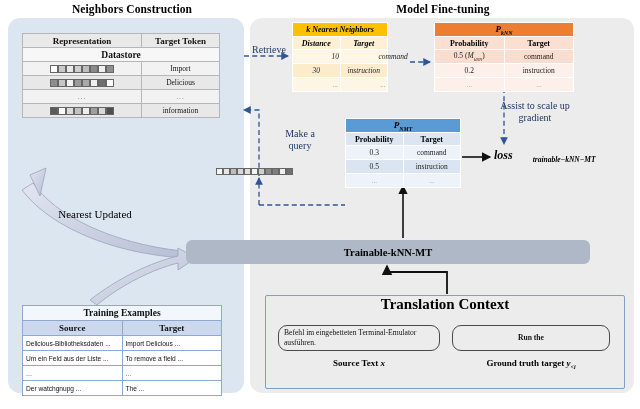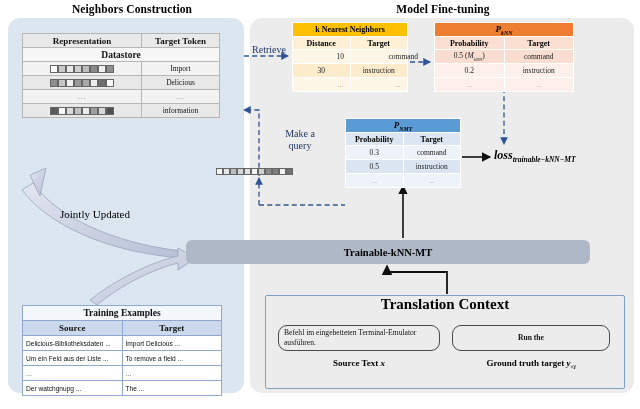--- a/index.html
+++ b/index.html
@@ -65,21 +65,21 @@
   
   #training{left:22px;top:305px;width:200px;}
   #training td{border:1px solid #8fa8cf;background:#ffffff;color:#111;font-family:Liberation Serif, serif;}
   #training .cap{font-weight:bold;font-size:9.5px;height:14px;background:#f3f6fb;}
   #training .hd{font-weight:bold;font-size:9px;height:14px;background:#ccd9ec;}
   #training .cell{font-size:6.6px;height:14px;text-align:left;padding-left:3px;
                   font-family:"Liberation Sans",sans-serif;}
   #training .dots{font-size:7px;color:#555;}
 
   
-  #knn{left:292px;top:22px;width:116px;}
+  #knn{left:292px;top:22px;width:96px;font-style:italic;}
   #knn td{border:1px solid #ffffff;}
   #knn .cap{font-weight:bold;font-size:8px;height:13px;background:#ffc000;color:#000;}
   #knn .hd{font-weight:bold;font-size:8px;height:12px;background:#fdf0d4;color:#000;}
   #knn .cell{font-size:7.5px;height:13px;background:#fdeccc;color:#222;}
   #knn .cellb{font-size:7.5px;height:13px;background:#fdf6e6;color:#222;padding-left:38px;}
   #knn .dots{color:#999;font-size:7px;}
 
   
   #pknn{left:434px;top:22px;width:140px;}
   #pknn td{border:1px solid #ffffff;}
@@ -134,21 +134,21 @@
   .lbl{position:absolute;font-size:10px;color:#1f3864;text-align:center;line-height:1.15;}
   #lbl-retrieve{left:243px;top:44px;width:52px;}
   #lbl-query{left:277px;top:128px;width:46px;}
   #lbl-assist{left:492px;top:100px;width:86px;}
   #lbl-jointly{left:55px;top:208px;width:80px;color:#000;font-size:11px;}
 
   #loss{
     position:absolute;left:494px;top:148px;width:140px;
     font-size:12px;font-style:italic;font-weight:bold;color:#000;
   }
-  #loss sub{font-size:7.5px;font-style:italic;}
+  #loss sub{font-size:7.5px;font-style:italic;margin-left:20px;}
 
   
   #queryvec{position:absolute;left:216px;top:168px;}
 
   svg.layer{position:absolute;left:0;top:0;width:640px;height:409px;pointer-events:none;}
 </style>
 </head>
 <body>
 
 <div class="root">
@@ -380,17 +380,18 @@
   <div id="transctx">
     <div class="tc-title">Translation Context</div>
     <div class="tc-box" id="tc-src">Befehl im eingebetteten Terminal-Emulator ausführen.</div>
     <div class="tc-box" id="tc-tgt">Run the</div>
     <div class="tc-cap" id="tc-cap-src"><span>Source Text </span><span class="ital">x</span></div>
     <div class="tc-cap" id="tc-cap-tgt"><span>Ground truth target </span><span class="ital">y</span><sub class="ital">&lt;i</sub></div>
   </div>
 
   <div class="lbl" id="lbl-retrieve">Retrieve</div>
   <div class="lbl" id="lbl-query">Make a query</div>
-  <div class="lbl" id="lbl-jointly">Jointly Updated</div>
+  <div class="lbl" id="lbl-assist">Assist to scale up gradient</div>
+  <div class="lbl" id="lbl-jointly">Nearest Updated</div>
 
   <div id="loss"><span>loss</span><sub>trainable−kNN−MT</sub></div>
 
 </div>
 
 </body></html>

